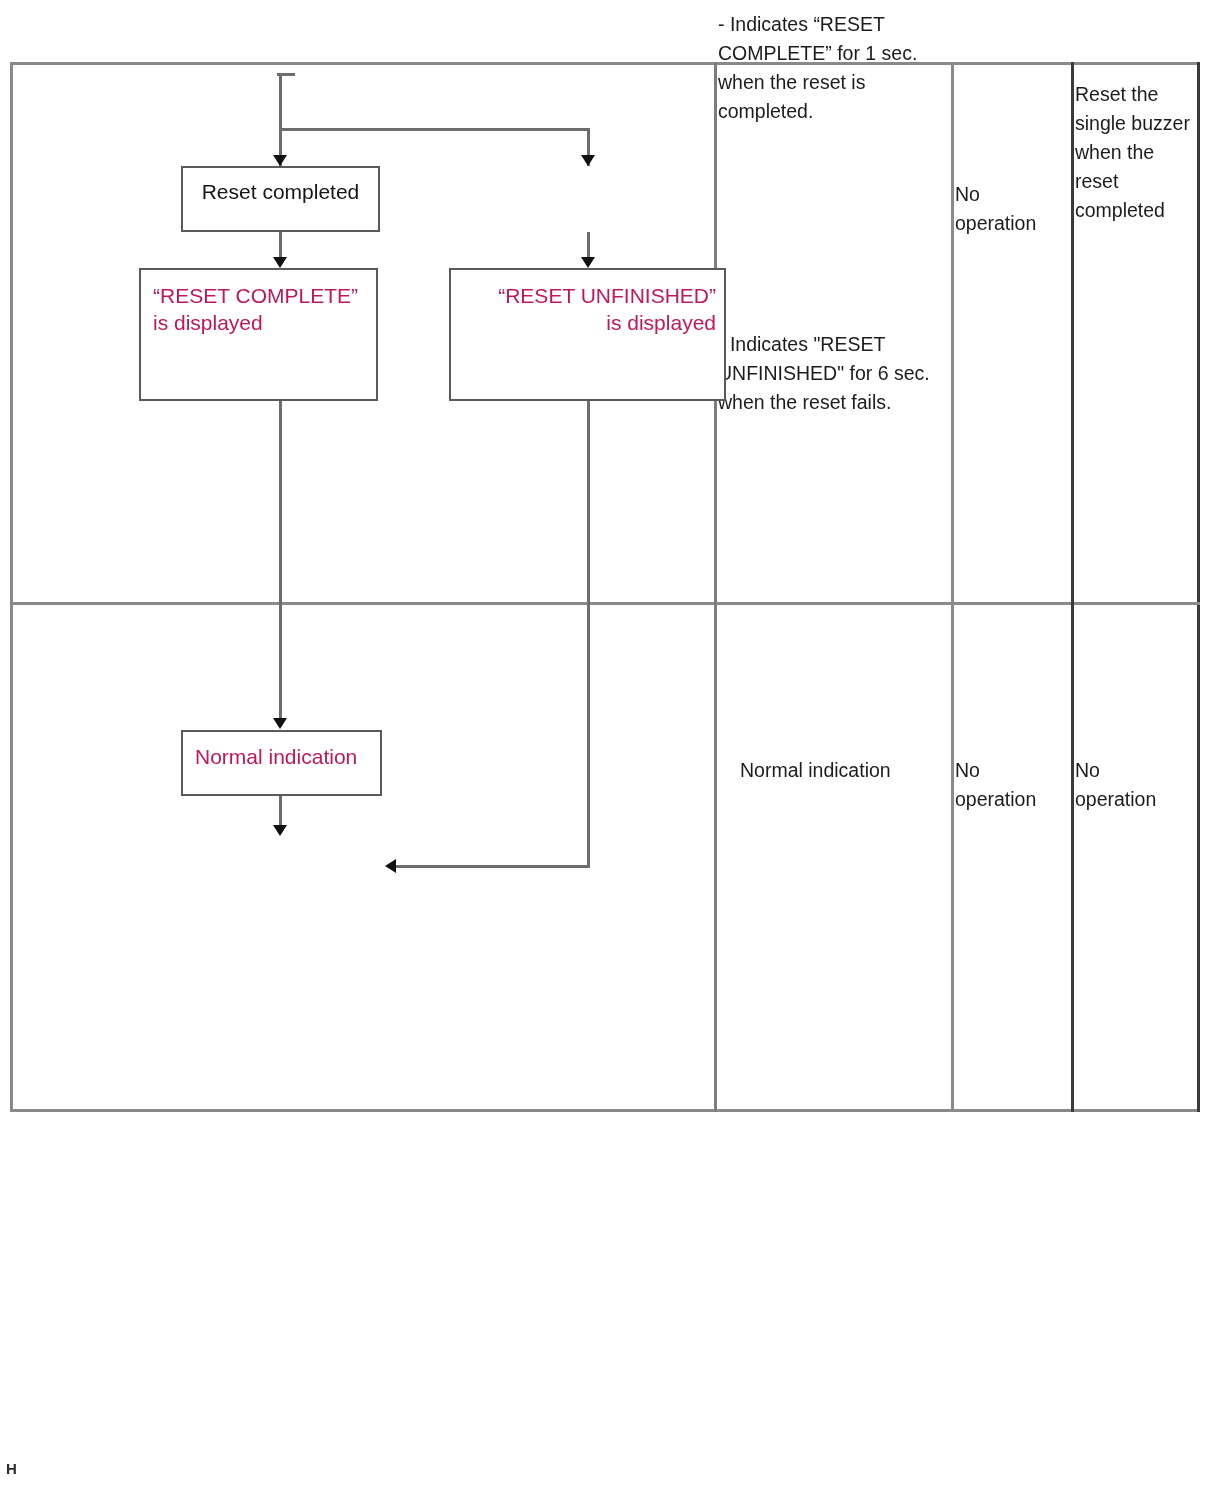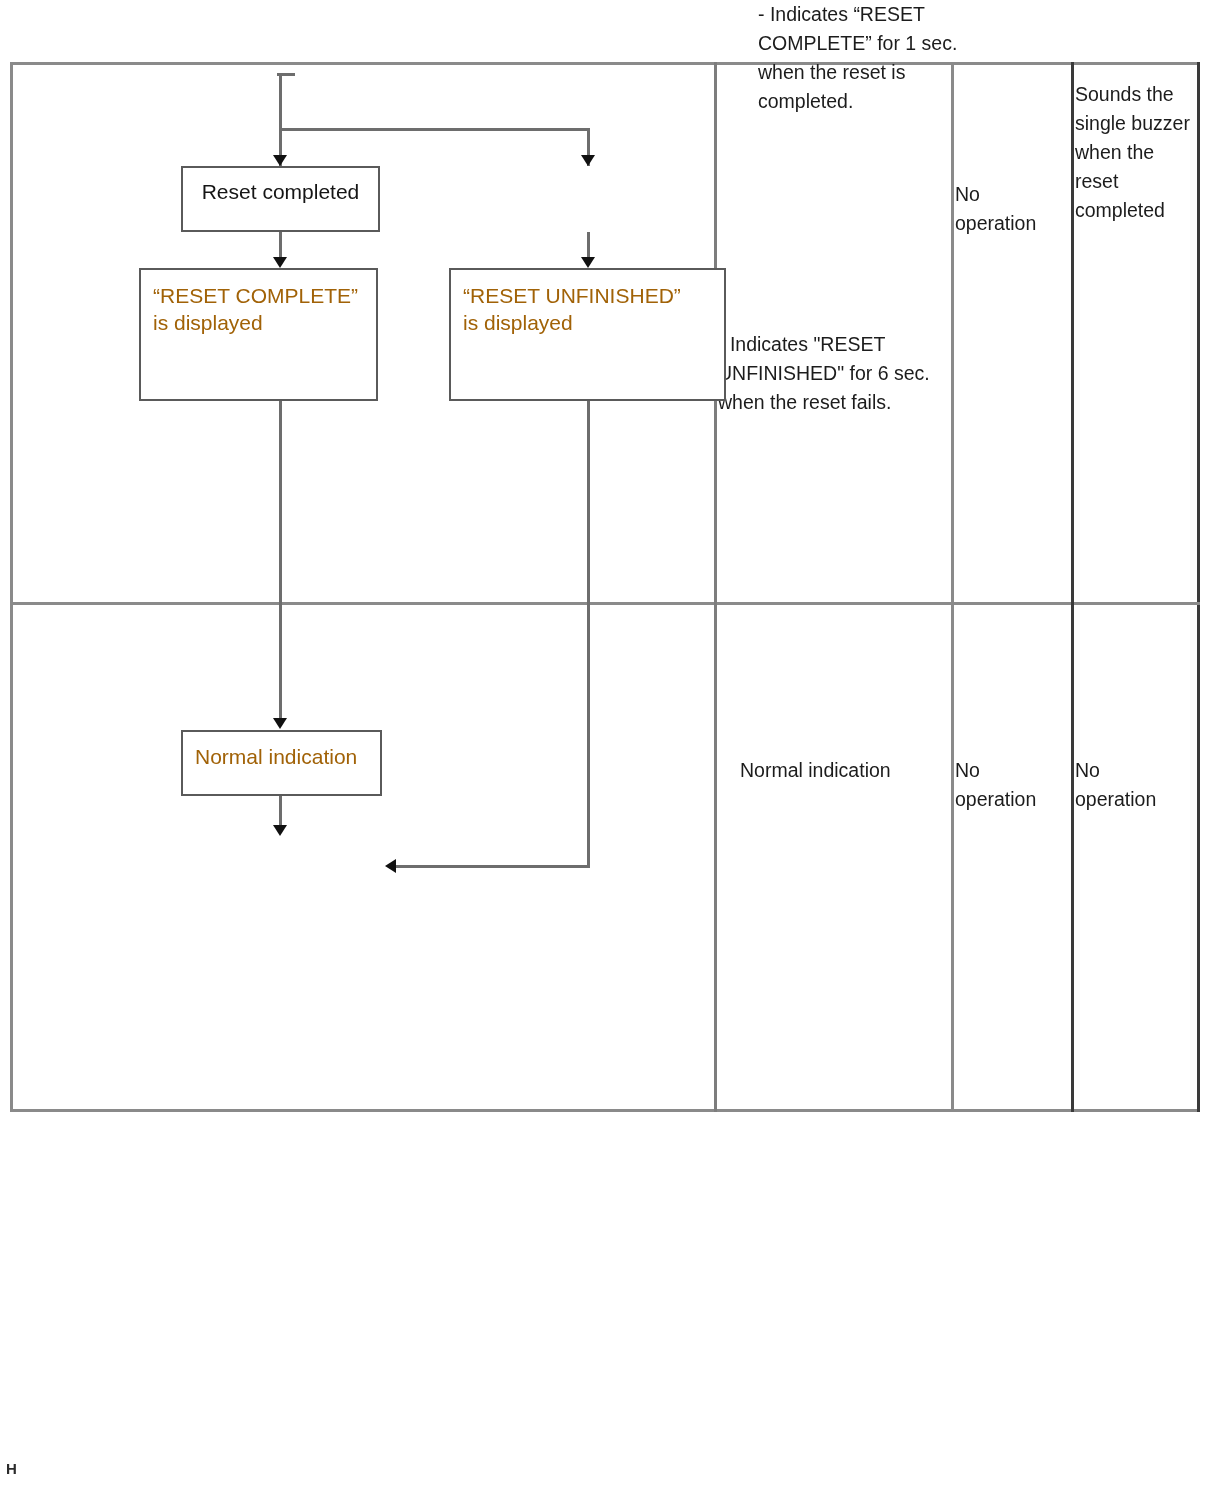--- a/index.html
+++ b/index.html
@@ -69,21 +69,21 @@
 
   
   .cell-text {
     position: absolute;
     font-size: 19.5px;
     line-height: 29px;
     color: #1c1c1c;
     white-space: pre-line;
   }
 
-  #desc-complete   { left: 718px; top: 0;  width: 214px; margin-left: 40px; }
+  #desc-complete   { left: 718px; top: 10px;  width: 214px; }
   #desc-unfinished { left: 718px; top: 330px; width: 216px; }
   #op-top          { left: 955px; top: 180px; width: 100px; }
   #buzz-top        { left: 1075px; top: 80px;  width: 120px; }
 
   #desc-bottom     { left: 740px;  top: 756px; width: 200px; }
   #op-bottom       { left: 955px;  top: 756px; width: 100px; }
   #buzz-bottom     { left: 1075px; top: 756px; width: 110px; }
 
   
   #flow {
@@ -110,36 +110,36 @@
     line-height: 26px;
     color: #151515;
   }
   .fbox .lbl-left {
     position: absolute;
     left: 12px;
     right: 8px;
     text-align: left;
     font-size: 21px;
     line-height: 27px;
-    color: #a16207;
+    color: #be185d;
   }
 
   #box-reset-completed { left: 155px; top: 166px; width: 199px; height: 66px; }
   #box-reset-failed    { left: 463px; top: 166px; width: 199px; height: 66px; }
   #box-msg-complete    { left: 113px; top: 268px; width: 239px; height: 133px; }
   #box-msg-unfinished  { left: 423px; top: 268px; width: 277px; height: 133px; }
   #box-normal          { left: 155px; top: 730px; width: 201px; height: 66px; }
   #box-end             { left: 155px; top: 838px; width: 203px; height: 68px; }
 
   #box-reset-completed .lbl { top: 11px; }
   #box-reset-failed .lbl    { top: 11px; }
   #box-normal .lbl-left     { top: 11px; }
   #box-end .lbl             { top: 16px; }
   #box-msg-complete .lbl-left   { top: 12px; }
-  #box-msg-unfinished .lbl-left { top: 12px; }
+  #box-msg-unfinished .lbl-left { top: 12px; text-align: right; }
 
   
   .vline { position: absolute; width: 3px; background: #6d6d6d; }
   .hline { position: absolute; height: 3px; background: #6d6d6d; }
 
   .arrow-down {
     position: absolute;
     width: 0; height: 0;
     border-left: 7px solid transparent;
     border-right: 7px solid transparent;
@@ -175,21 +175,21 @@
   <div class="col-divider c2"></div>
   <div class="col-divider c3"></div>
 </div>
 
 <div class="cell-text" id="desc-complete">- Indicates “RESET COMPLETE” for 1 sec. when the reset is completed.</div>
 
 <div class="cell-text" id="desc-unfinished">- Indicates "RESET UNFINISHED" for 6 sec. when the reset fails.</div>
 
 <div class="cell-text" id="op-top">No operation</div>
 
-<div class="cell-text" id="buzz-top">Sounds the single buzzer when the reset completed</div>
+<div class="cell-text" id="buzz-top">Reset the single buzzer when the reset completed</div>
 
 <div class="cell-text" id="desc-bottom">Normal indication</div>
 
 <div class="cell-text" id="op-bottom">No operation</div>
 
 <div class="cell-text" id="buzz-bottom">No operation</div>
 
 <div id="flow">
 
   <div class="hline" style="left:251px; top:73px; width:18px;"></div>

